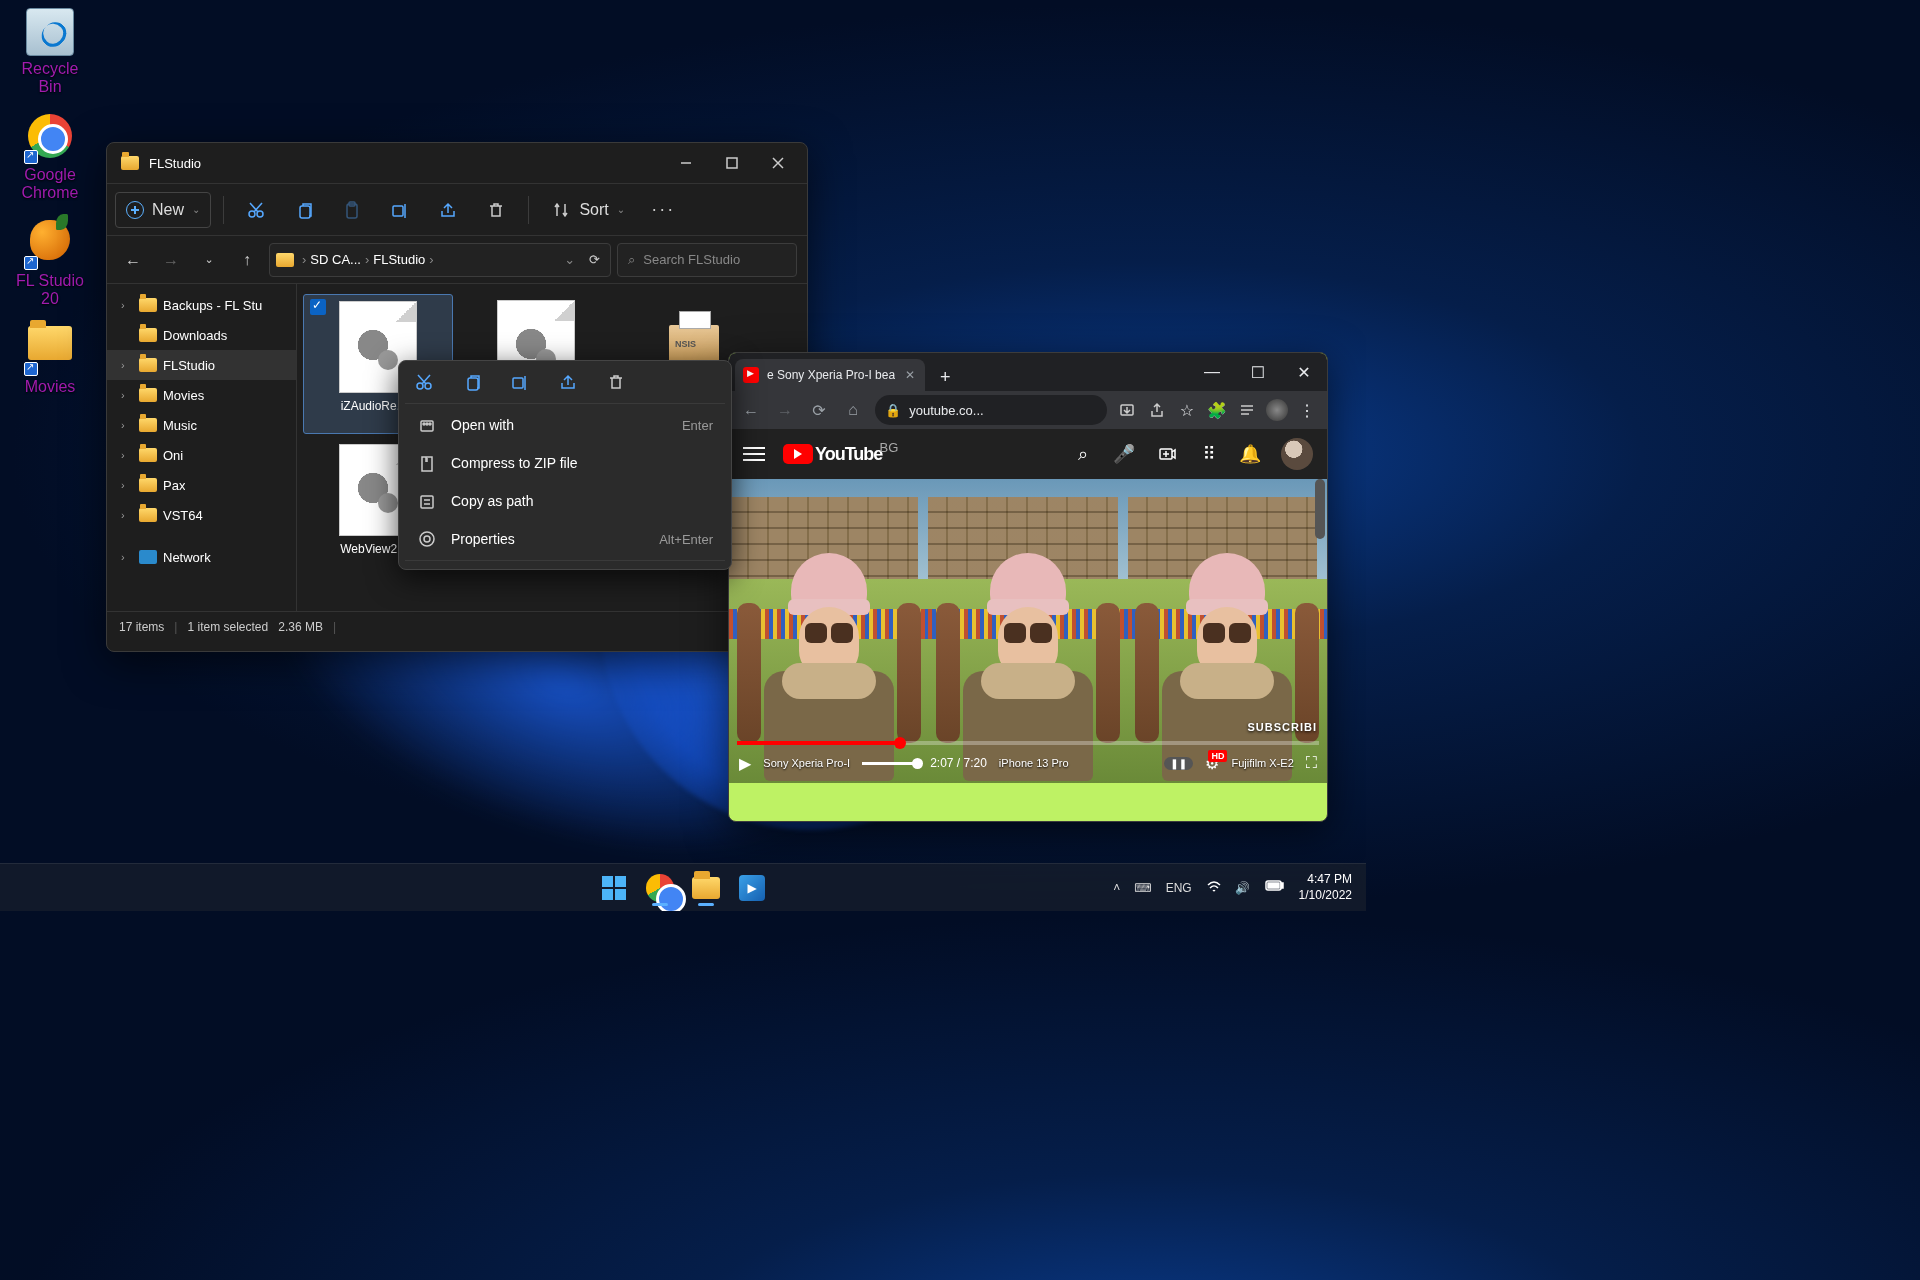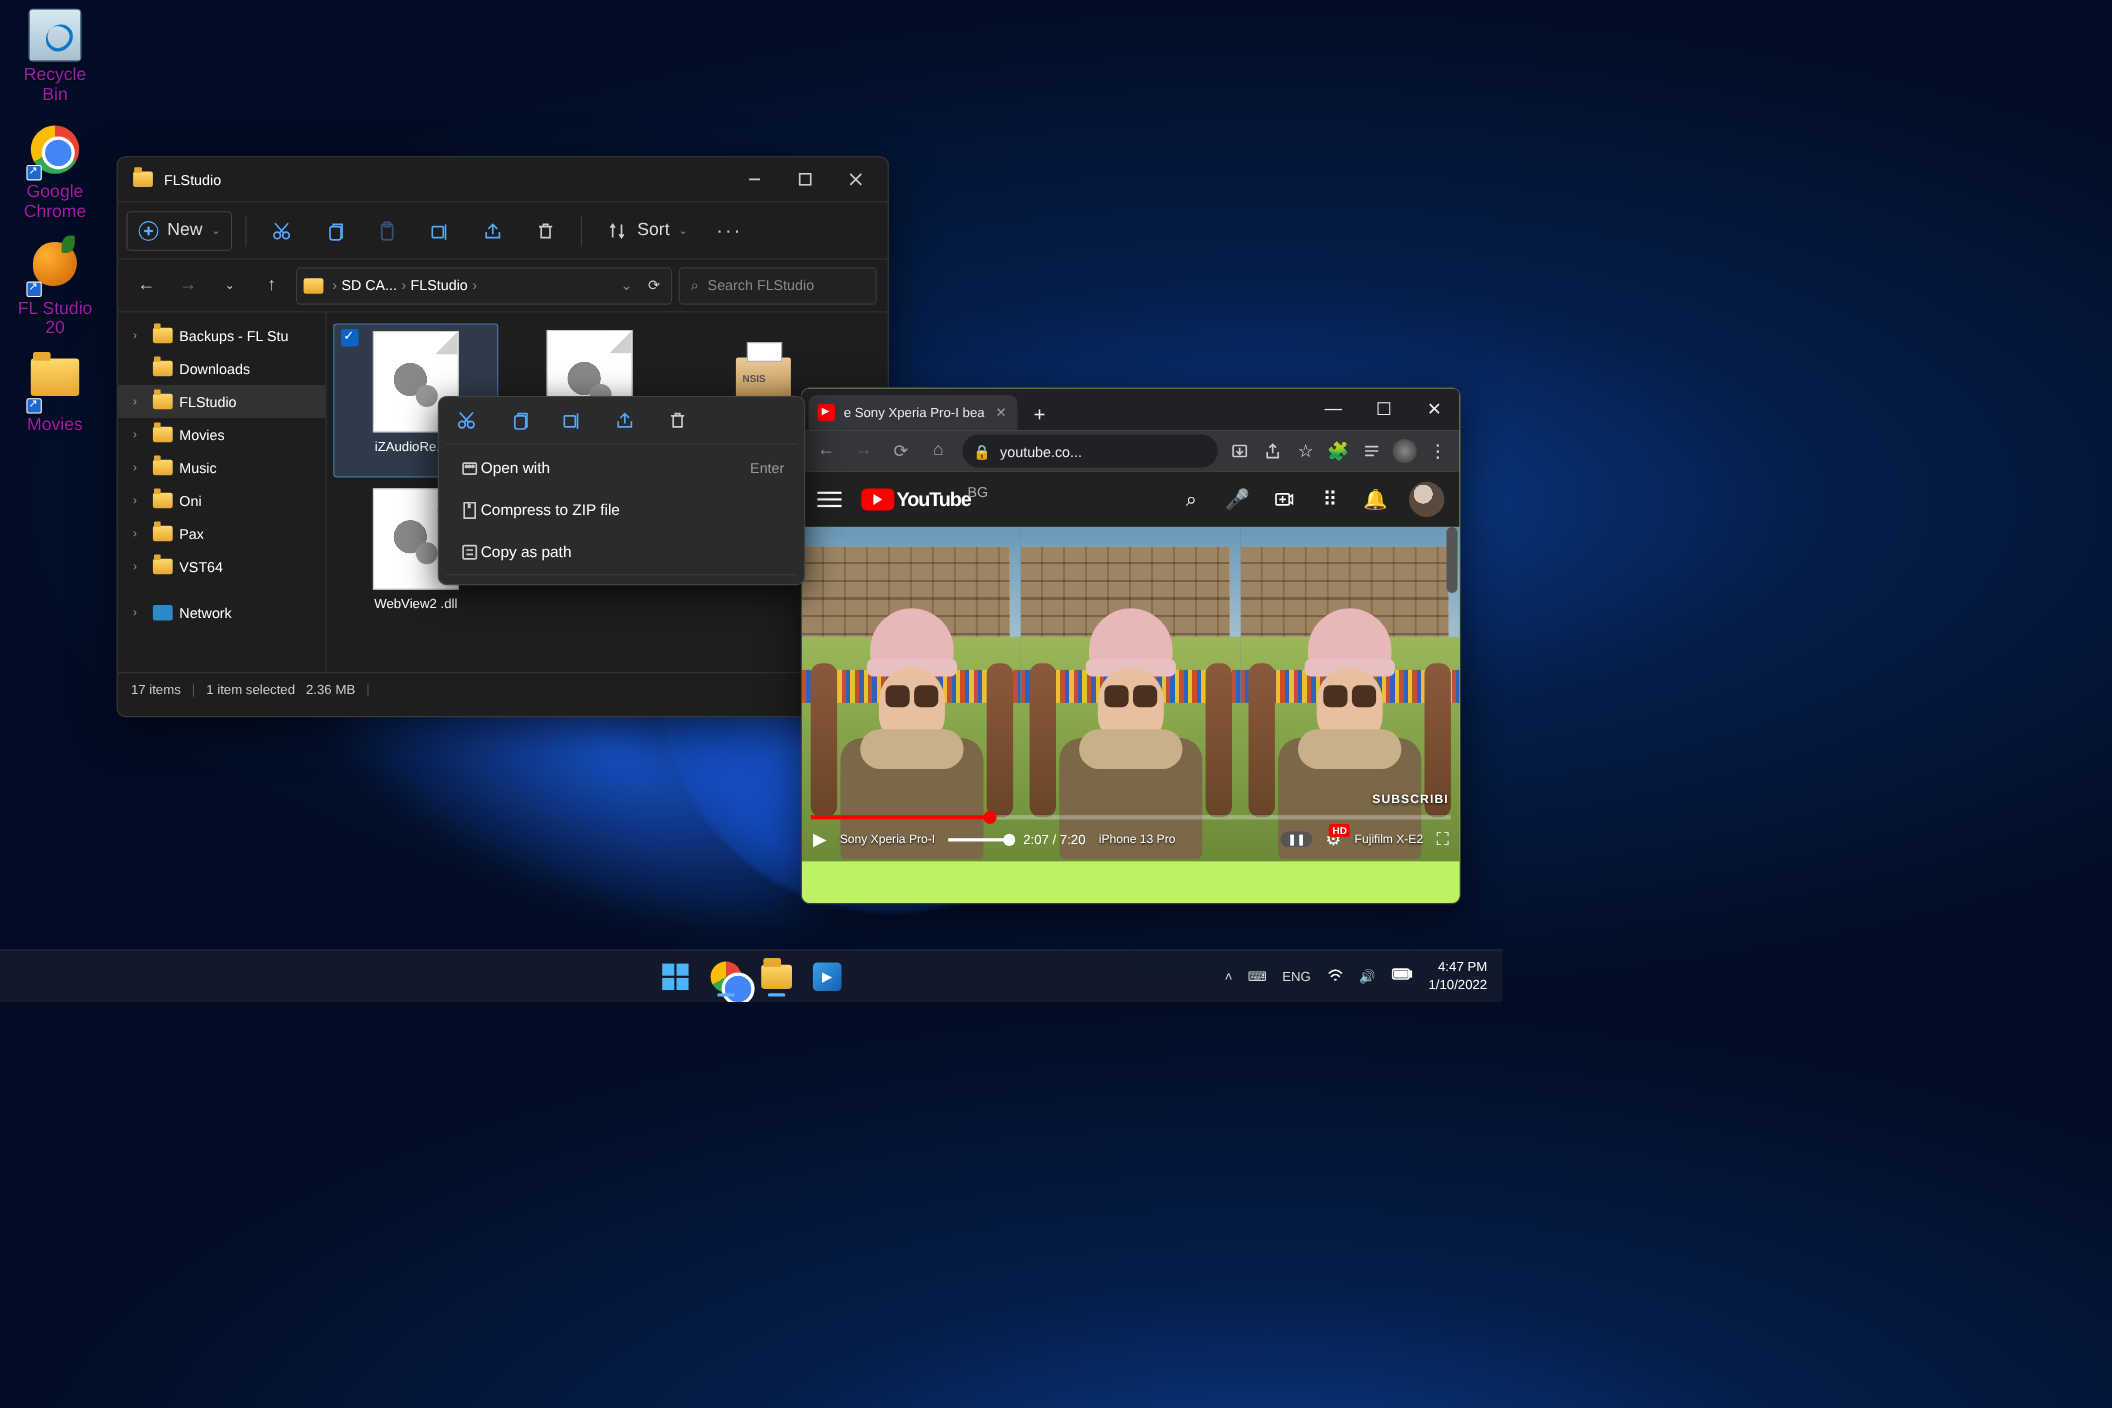--- a/index.html
+++ b/index.html
@@ -72,21 +72,21 @@
   .fe-status .sep{color:#555;}
   .viewbtns{margin-left:auto;display:flex;gap:2px;}
   .vbtn{width:22px;height:20px;border:1px solid #555;display:flex;align-items:center;justify-content:center;cursor:pointer;}
   .vbtn.act{background:#444;}
 
   
   .ctx{position:absolute;left:398px;top:360px;width:334px;background:#2b2b2b;border:1px solid #444;border-radius:8px;box-shadow:0 8px 30px rgba(0,0,0,.7);padding:6px;z-index:50;font-size:14px;}
   .ctx-top{display:flex;padding:4px 8px 8px;gap:26px;justify-content:flex-start;}
   .ctx-top .cic{width:22px;height:22px;display:flex;align-items:center;justify-content:center;cursor:pointer;color:#ddd;}
   .ctx hr{border:none;border-top:1px solid #3a3a3a;margin:2px 0;}
-  .citm{display:flex;align-items:center;height:38px;padding:0 12px;border-radius:4px;cursor:pointer;}
+  .citm{display:flex;align-items:center;height:38px;padding:0 12px;border-radius:4px;cursor:pointer;gap:14px;}
   .citm .cicon{width:20px;height:20px;display:flex;align-items:center;justify-content:center;color:#ddd;}
   .citm .clbl{flex:1;}
   .citm .csh{color:#999;font-size:13px;}
 
   
   .chrome{position:absolute;left:728px;top:352px;width:600px;height:470px;background:#bef264;border:1px solid #3c3c3c;border-radius:8px;box-shadow:0 10px 40px rgba(0,0,0,.6);overflow:hidden;}
   .tabbar{height:38px;background:#202124;display:flex;align-items:flex-end;padding-left:6px;}
   .tab{height:32px;background:#35363a;border-radius:8px 8px 0 0;display:flex;align-items:center;padding:0 8px;gap:8px;font-size:12px;max-width:220px;}
   .tab .favv{width:16px;height:16px;background:#f00;border-radius:3px;position:relative;}
   .tab .favv::after{content:"▶";color:#fff;font-size:9px;position:absolute;left:4px;top:1px;}
@@ -455,20 +455,30 @@
     <span class="cicon">
         <svg class="gray">
           <rect x="3" y="4" width="12" height="12" rx="1"></rect>
           <line x1="6" y1="8" x2="12" y2="8"></line>
           <line x1="6" y1="12" x2="12" y2="12"></line>
         </svg>
       </span>
     <span class="clbl">Copy as path</span>
     <span class="csh"></span>
   </div>
+  <div class="citm">
+    <span class="cicon">
+        <svg class="gray">
+          <circle cx="9" cy="9" r="3"></circle>
+          <circle cx="9" cy="9" r="7"></circle>
+        </svg>
+      </span>
+    <span class="clbl">Properties</span>
+    <span class="csh">Alt+Enter</span>
+  </div>
   <hr>
 </div>
 
 <div class="chrome">
   <div class="tabbar">
     <div class="tab">
       <div class="favv"></div>
       <span class="ttxt">e Sony Xperia Pro-I bea</span>
       <span class="tclose">✕</span>
     </div>

